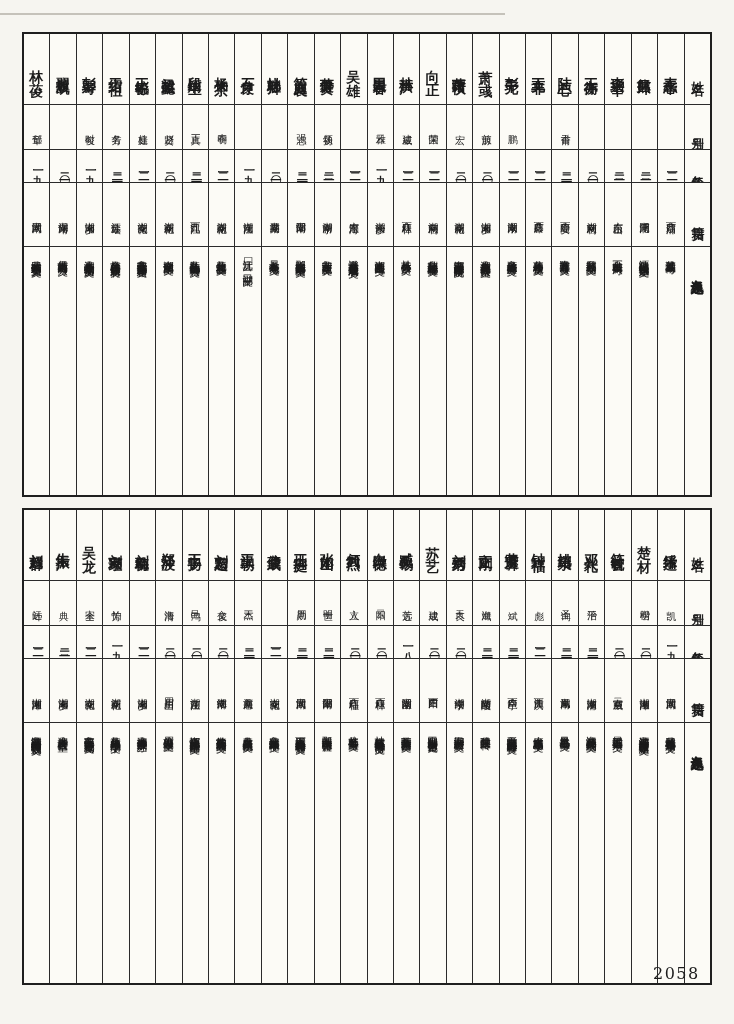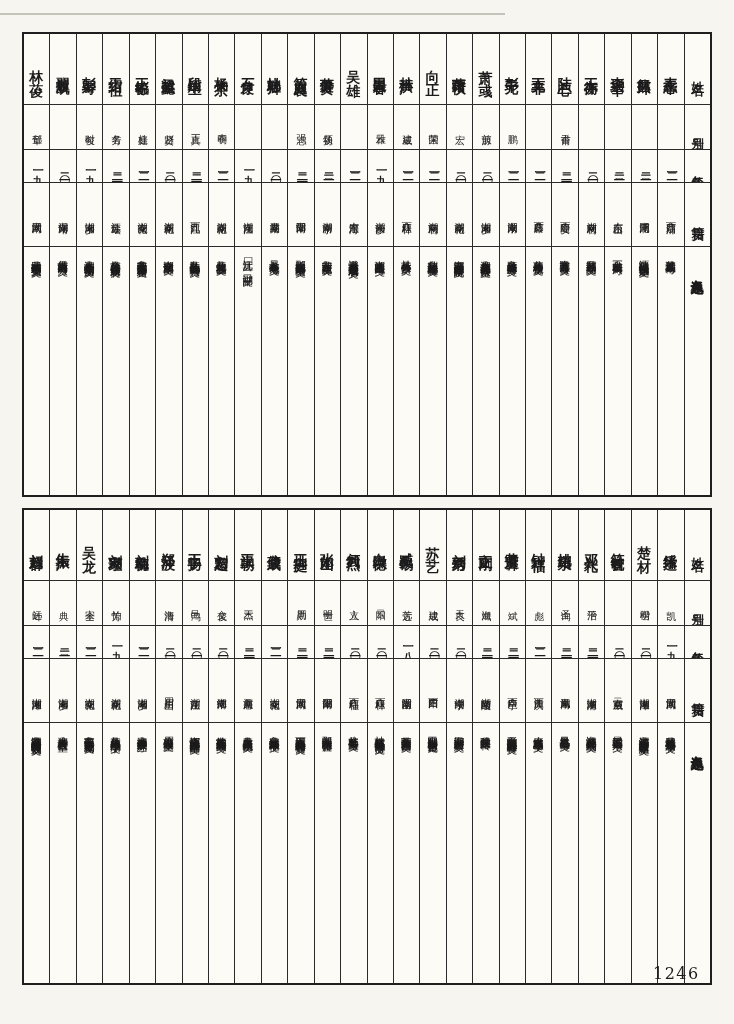--- a/index.html
+++ b/index.html
@@ -945,14 +945,14 @@
           <span class="vtxt">二一</span>
         </div>
         <div class="cell c-origin">
           <span class="vtxt">湖南湘潭</span>
         </div>
         <div class="cell c-addr">
           <span class="vtxt">湘潭县茶园铺邮转黄竹坤伕铺呾刘仪公交</span>
         </div>
       </div>
     </section>
-  <div class="pageno">1246</div>
+  <div class="pageno">2058</div>
 </div>
 
 </body></html>

